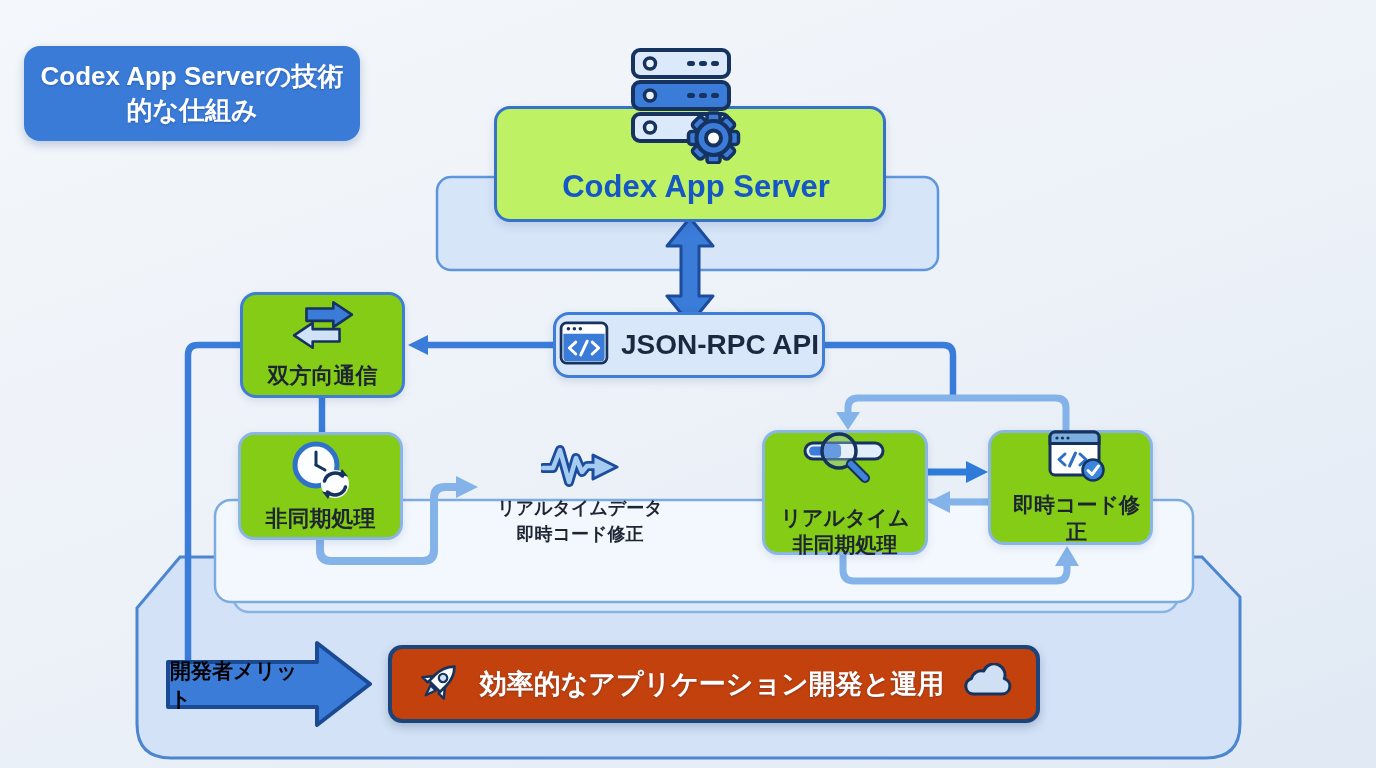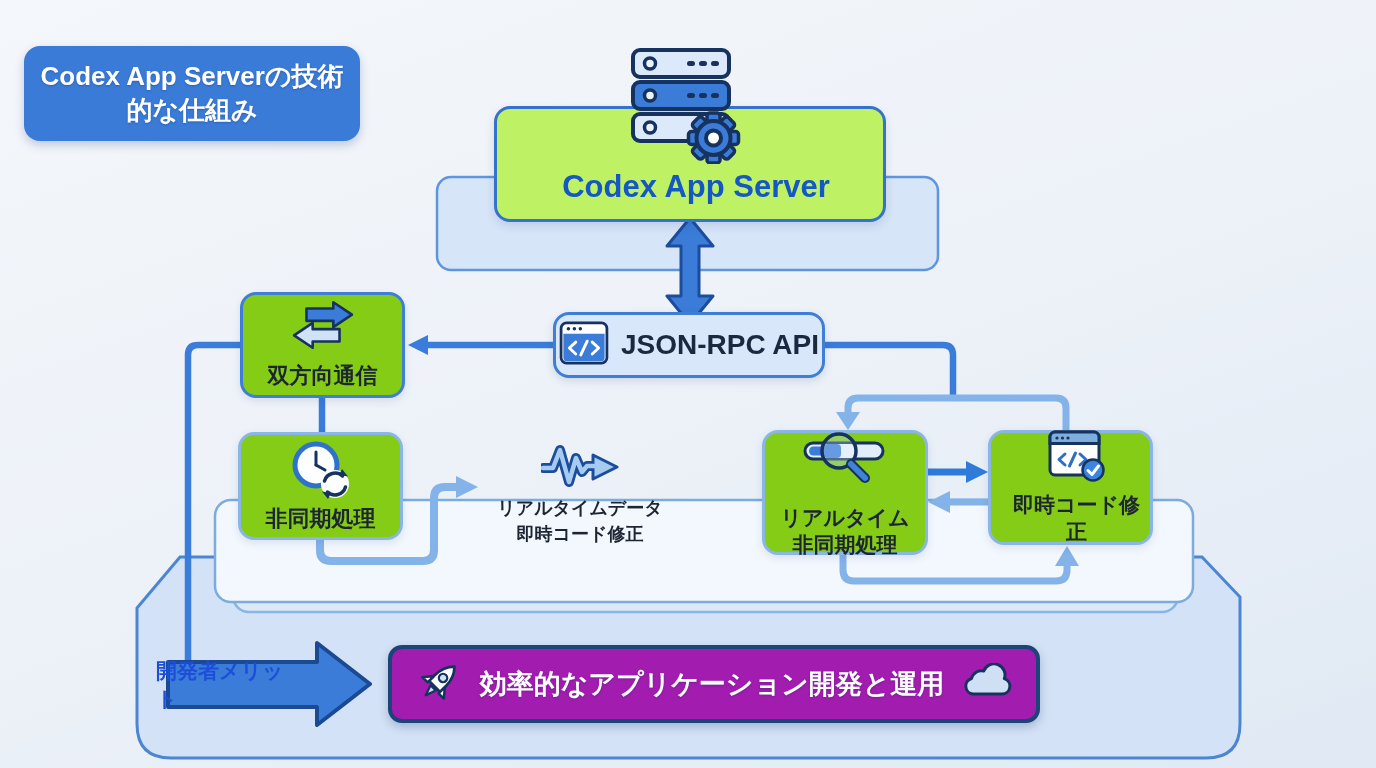--- a/index.html
+++ b/index.html
@@ -47,28 +47,28 @@
   .bidir-box{left:240px;top:272px;width:165px;height:106px;border:3px solid #3f7ed6;gap:8px;}
   .async-box{left:238px;top:412px;width:165px;height:108px;border:3px solid #8ab6e6;}
   .progress-box{left:762px;top:410px;width:166px;height:125px;border:3px solid #8ab6e6;gap:14px;}
   .codefix-box{left:988px;top:410px;width:165px;height:115px;border:3px solid #8ab6e6;gap:6px;padding-left:12px;}
   .progress-box .fb-label,.codefix-box .fb-label{font-size:21px;}
 
   .stream-group{left:470px;top:424px;width:220px;display:flex;flex-direction:column;align-items:center;gap:4px;}
   .stream-label{font-size:18px;font-weight:bold;color:#1d2533;line-height:1.22;text-align:center;}
 
   .dev-arrow-label{
-    left:156px;top:642px;width:146px;height:45px;
+    left:170px;top:642px;width:146px;height:45px;
     display:flex;align-items:center;justify-content:center;
-    color:#1d4ed8;font-size:21px;font-weight:bold;
+    color:#000000;font-size:21px;font-weight:bold;
   }
 
   .banner{
     left:388px;top:625px;width:652px;height:78px;
-    background:#a21caf;border:4px solid #1c4479;border-radius:14px;
+    background:#c2410c;border:4px solid #1c4479;border-radius:14px;
     display:flex;align-items:center;justify-content:center;gap:16px;
     box-shadow:0 4px 10px rgba(20,50,100,.25);
   }
   .banner-label{color:#ffffff;font-size:27px;font-weight:bold;text-shadow:0 1px 2px rgba(20,50,100,.35);}
 </style>
 </head>
 <body>
 
 <div class="stage">
 

